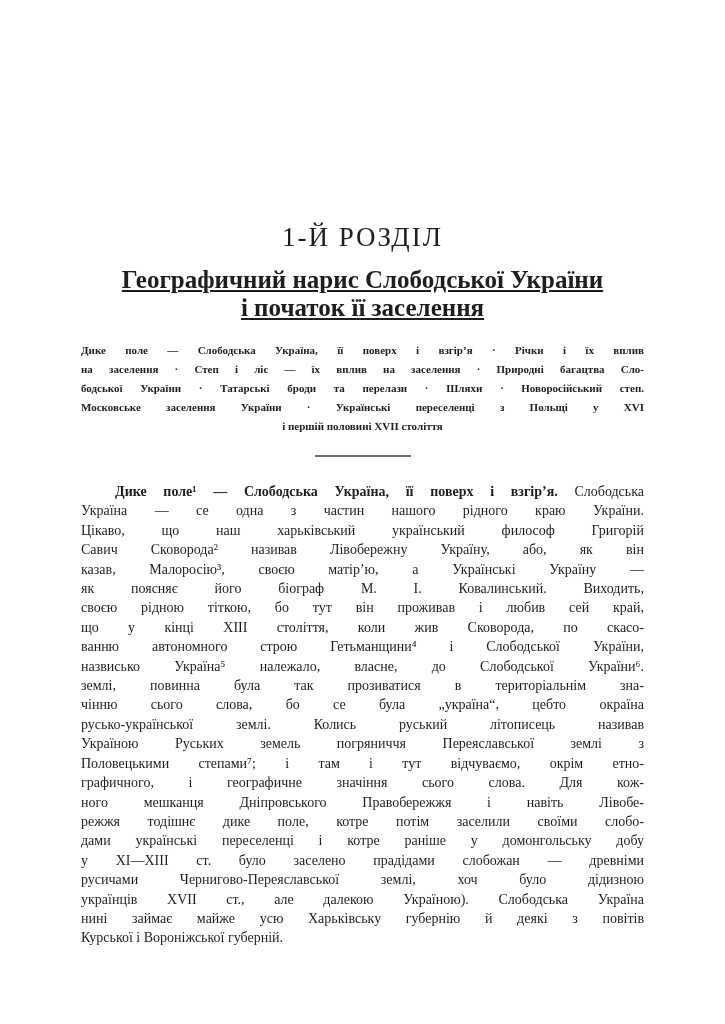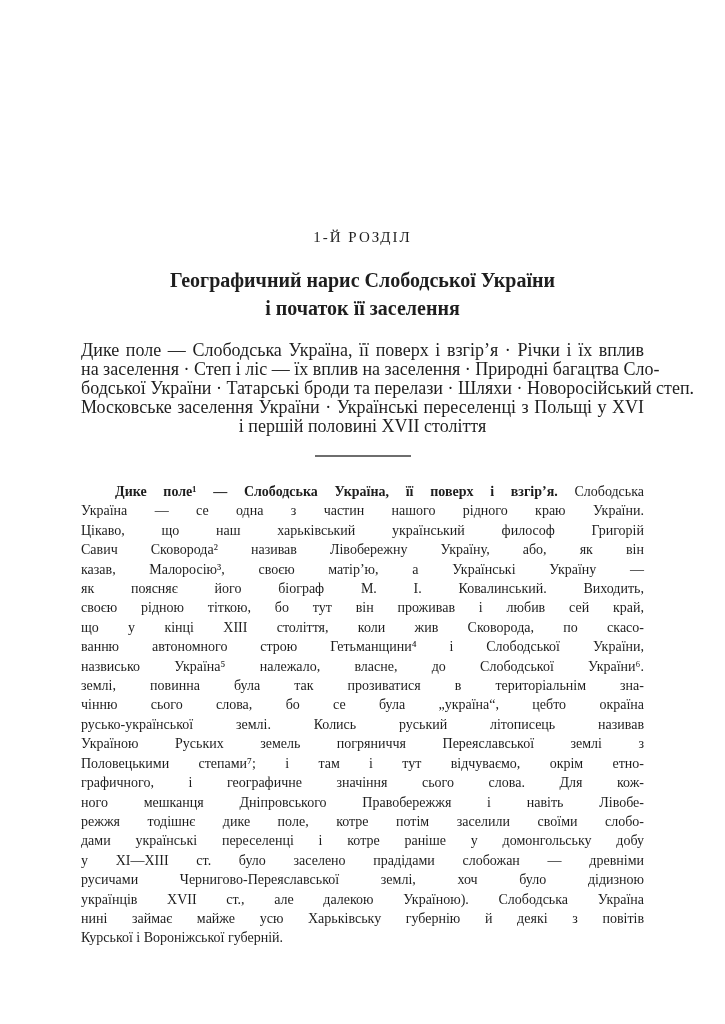--- a/index.html
+++ b/index.html
@@ -16,36 +16,38 @@
     overflow: hidden;
   }
   .column {
     position: absolute;
     left: 81px; top: 0;
     width: 563px;
   }
   .chapter-number {
     margin: 222px 0 0 0;
     text-align: center;
-    font-size: 15px;
+    font-size: 27px;
     line-height: 30px;
     font-weight: 400;
     letter-spacing: 2px;
   }
   .chapter-title {
     margin: 14px 0 0 0;
     text-align: center;
-    font-size: 20px;
+    font-size: 25px;
     line-height: 28px;
     font-weight: 700;
+    text-decoration: underline;
   }
   .summary {
     margin-top: 19px;
-    font-size: 18px;
+    font-size: 11px;
     line-height: 19px;
+    font-weight: bold;
   }
   .bodytext {
     margin-top: 25px;
     font-size: 14px;
     line-height: 19.4px;
   }
   .jline {
     text-align: justify;
     text-align-last: justify;
     -moz-text-align-last: justify;

